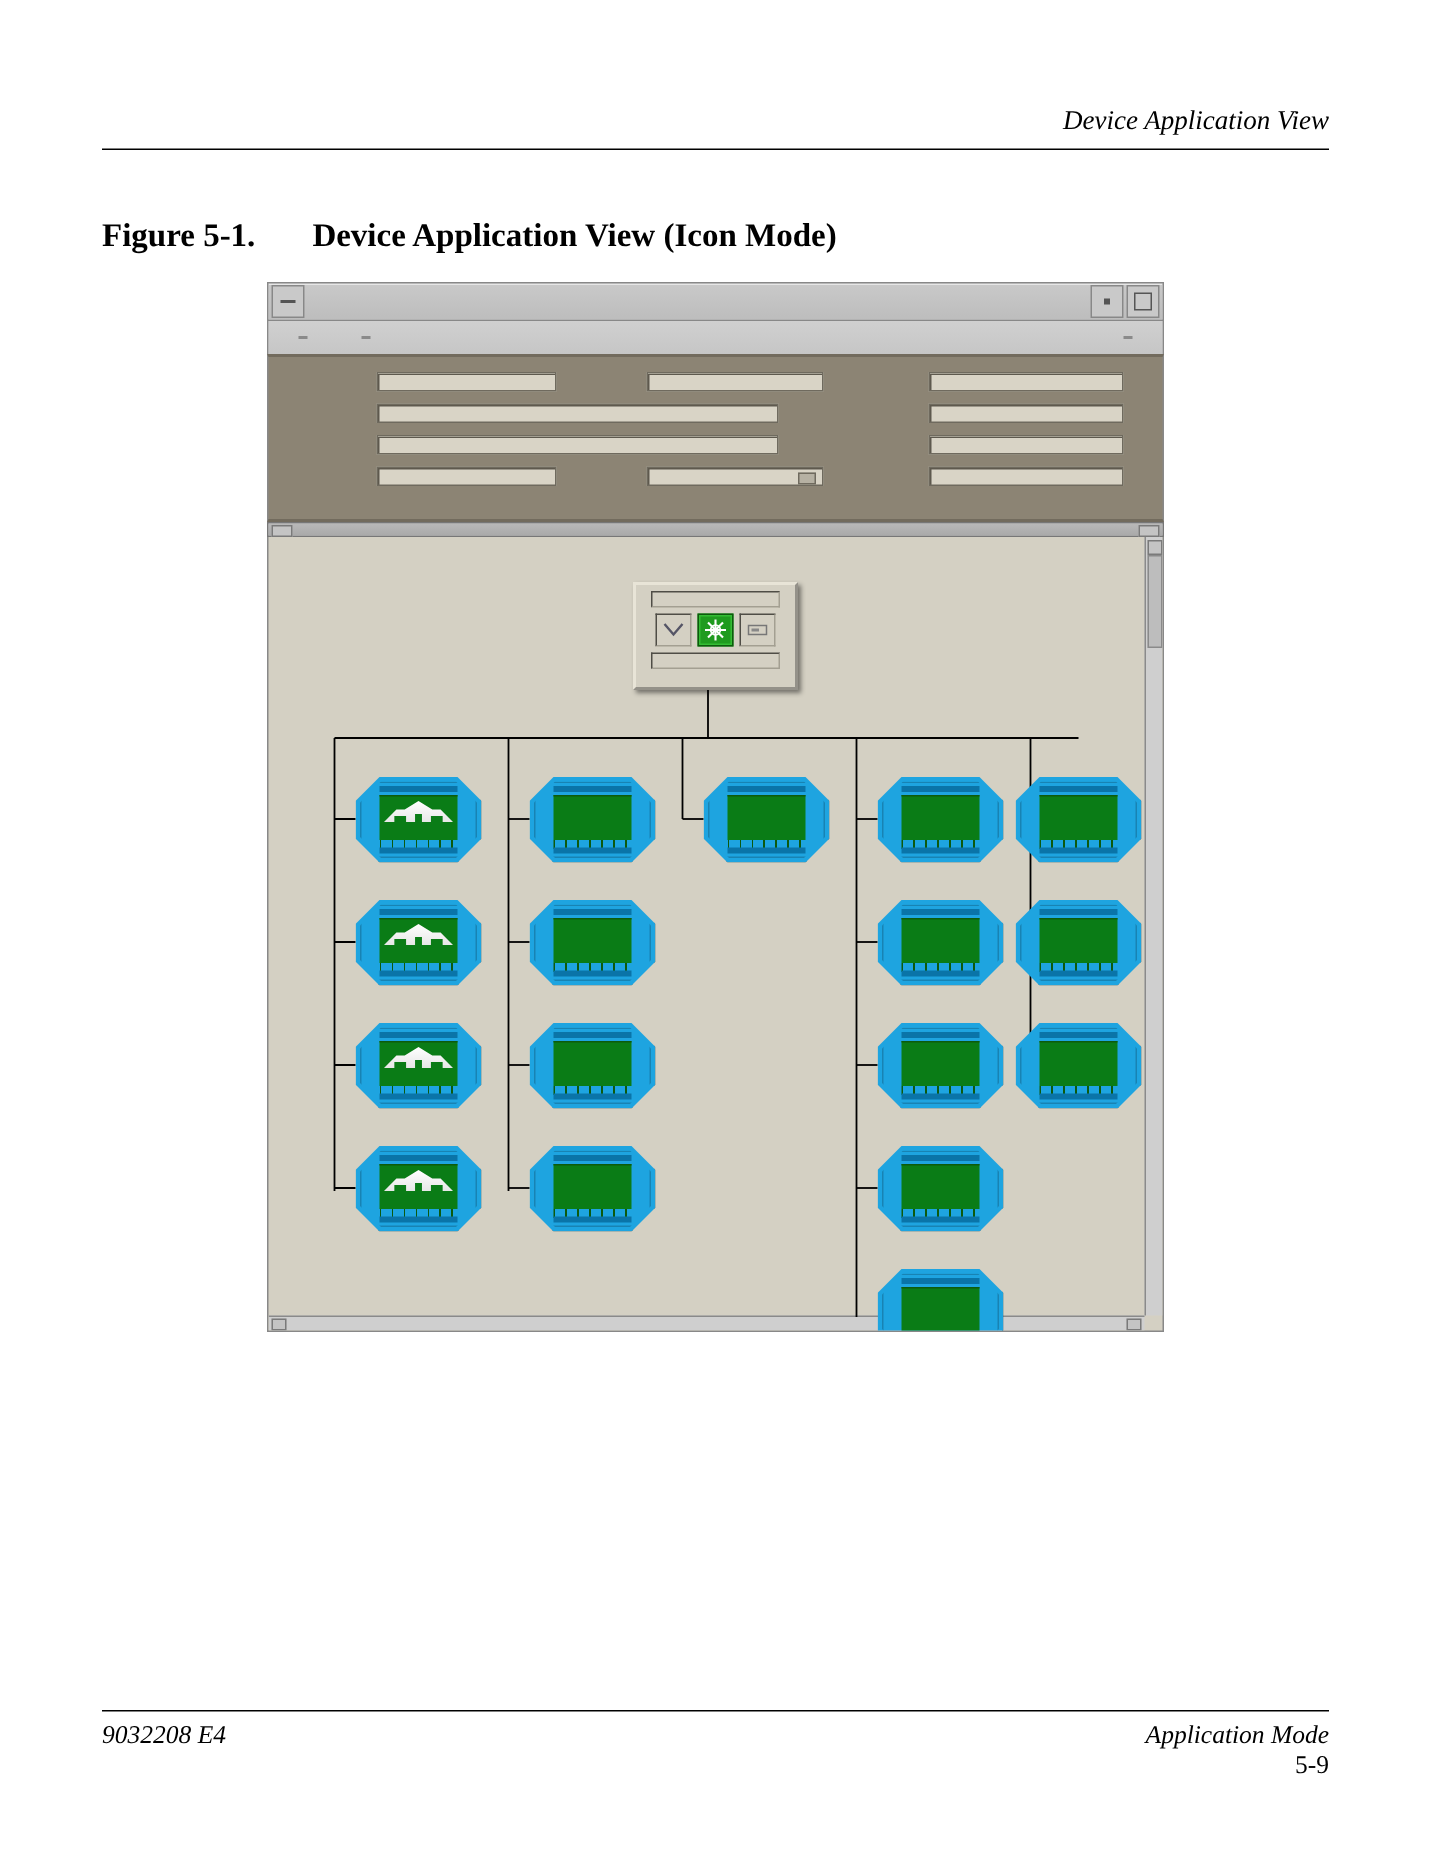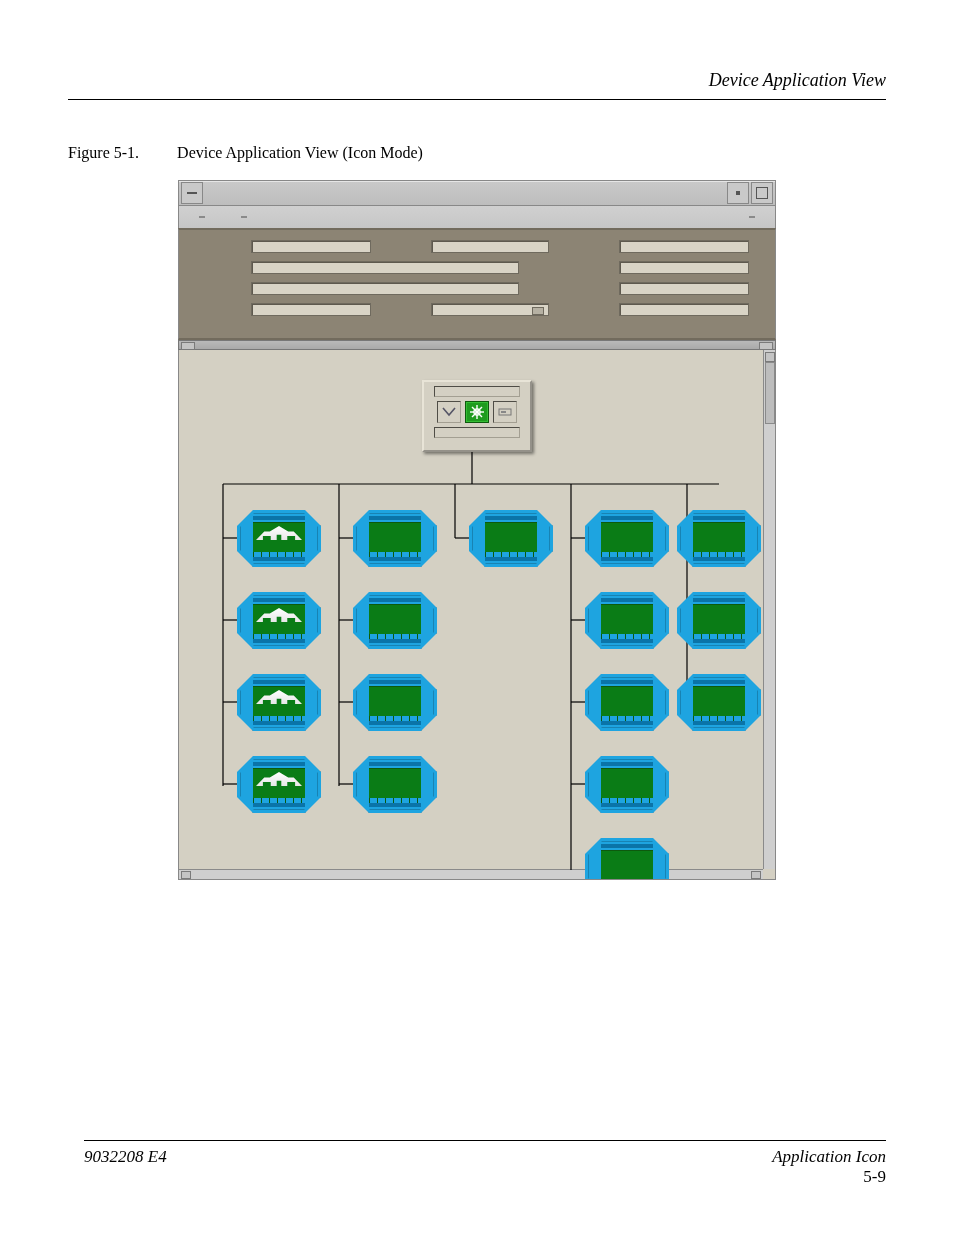--- a/index.html
+++ b/index.html
@@ -16,22 +16,22 @@
     padding-bottom: 8px;
     border-bottom: 1.5px solid #000;
     margin-bottom: 44px;
   }
   .header-title {
     font-style: italic;
     font-size: 18px;
     color: #000;
   }
   .figure-caption {
-    font-weight: normal;
-    font-size: 16px;
+    font-weight: bold;
+    font-size: 22px;
     color: #000;
     margin-bottom: 18px;
   }
   .figure-caption .gap { display:inline-block; width: 38px; }
   .screenshot {
     width: 598px;
     height: 715px;
     margin: 0 auto;
     position: relative;
     background: #fff;
@@ -187,21 +187,21 @@
   .dev .inner::after{
     content:""; position:absolute; left:0; right:0; bottom:-6px; height:6px;
     background:repeating-linear-gradient(90deg,#0d5a0d 0 1px, transparent 1px 8px);
   }
   .dev .band{
     position:absolute; left:16px; right:16px; height:4px; background:#0a74a8;
   }
   .dev .band.top{top:6px;} .dev .band.bot{bottom:6px;}
   
   .footer {
-    position:absolute; left:84px; right:68px; bottom:48px;
+    position:absolute; left:68px; right:68px; bottom:48px;
     border-top:1.5px solid #000; padding-top:6px;
     display:flex; justify-content:space-between;
     font-size:17px;
   }
   .footer .l{font-style:italic;}
   .footer .r{text-align:right;}
   .footer .r .t{font-style:italic; display:block;}
 </style>
 </head>
 <body>
@@ -451,16 +451,16 @@
             <div class="band bot"></div>
           </div>
         </div>
       </div>
   </div>
 </div>
 
 <div class="footer">
   <span class="l">9032208 E4</span>
   <span class="r">
-    <span class="t">Application Icon</span>
+    <span class="t">Application Mode</span>
     <span>5-9</span>
   </span>
 </div>
 
 </body></html>

